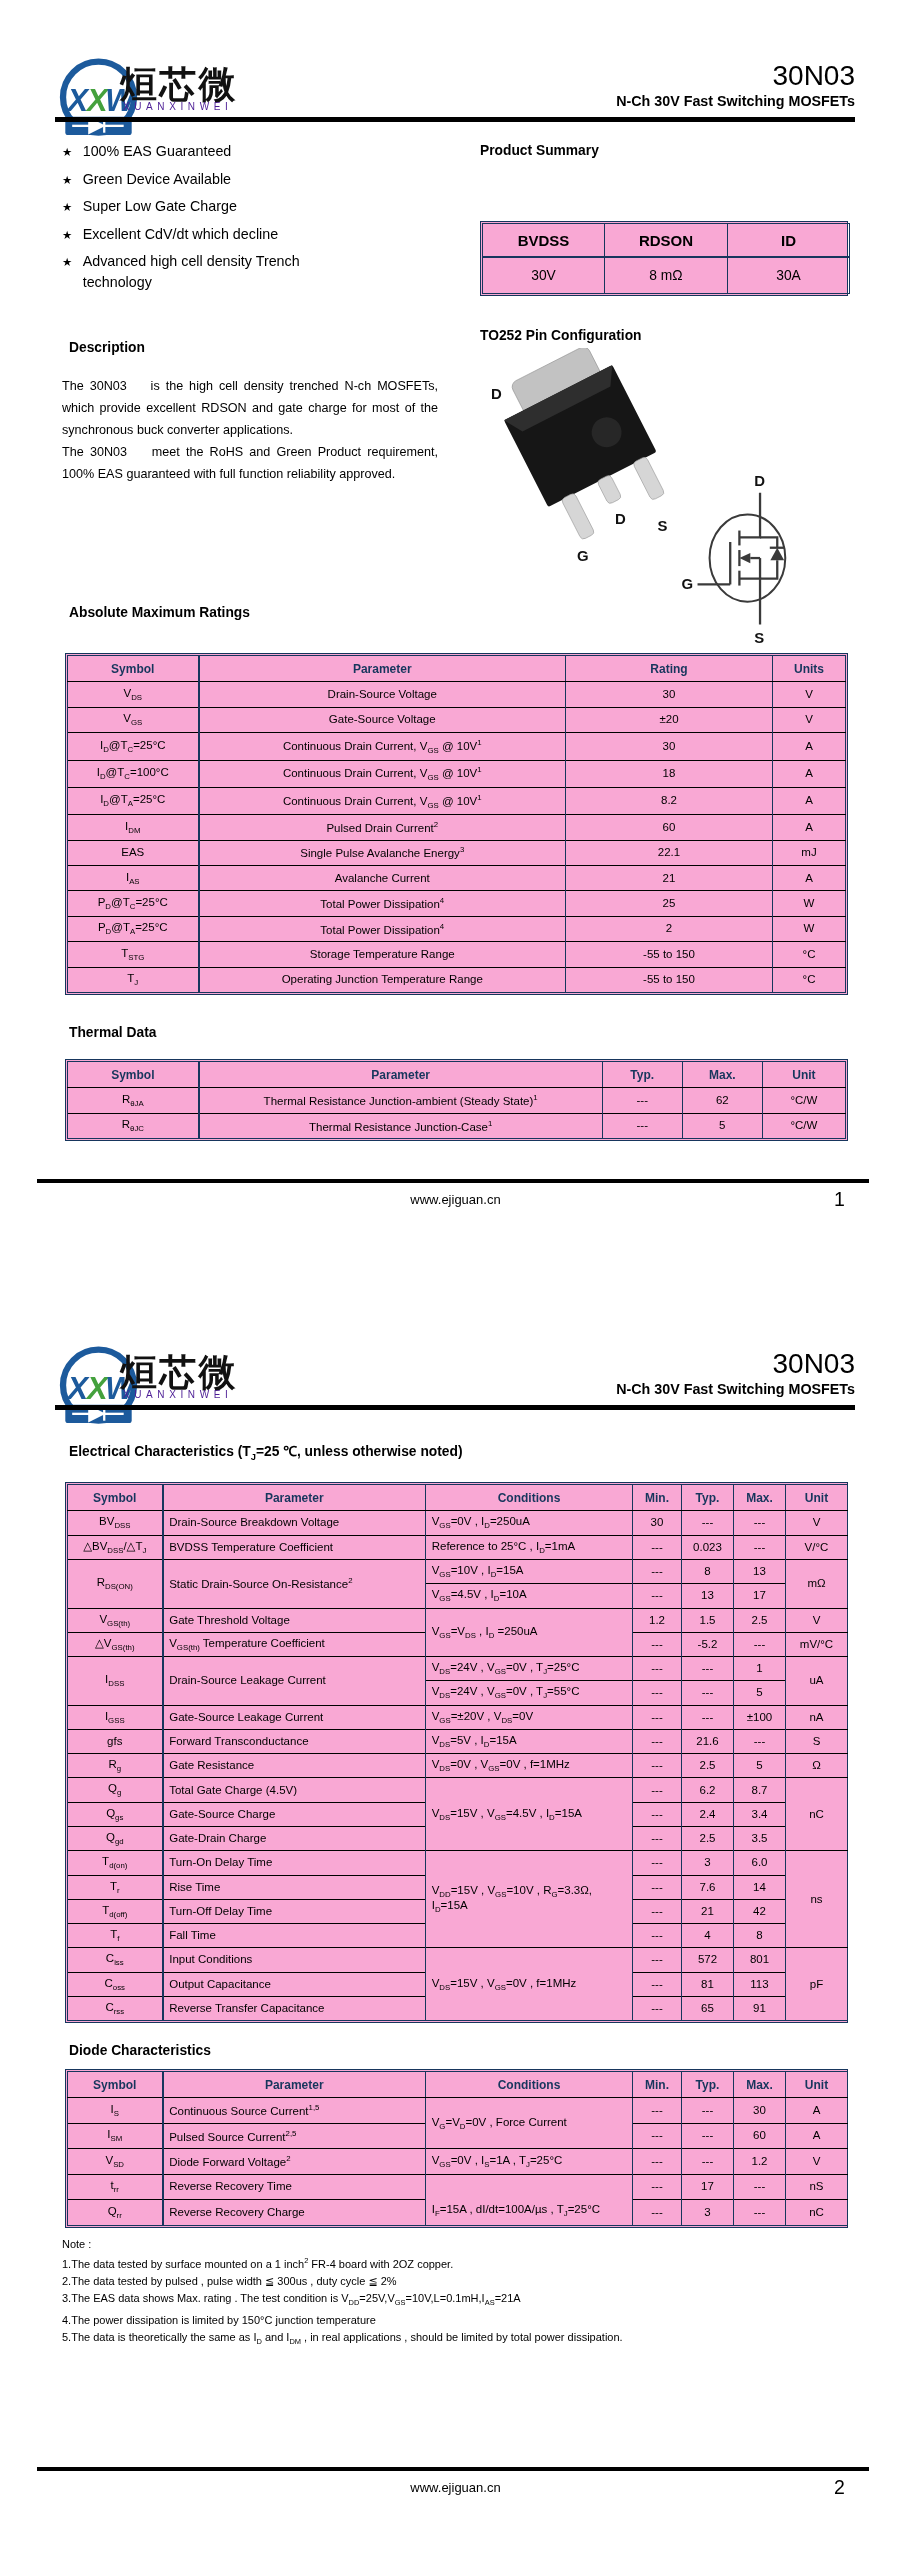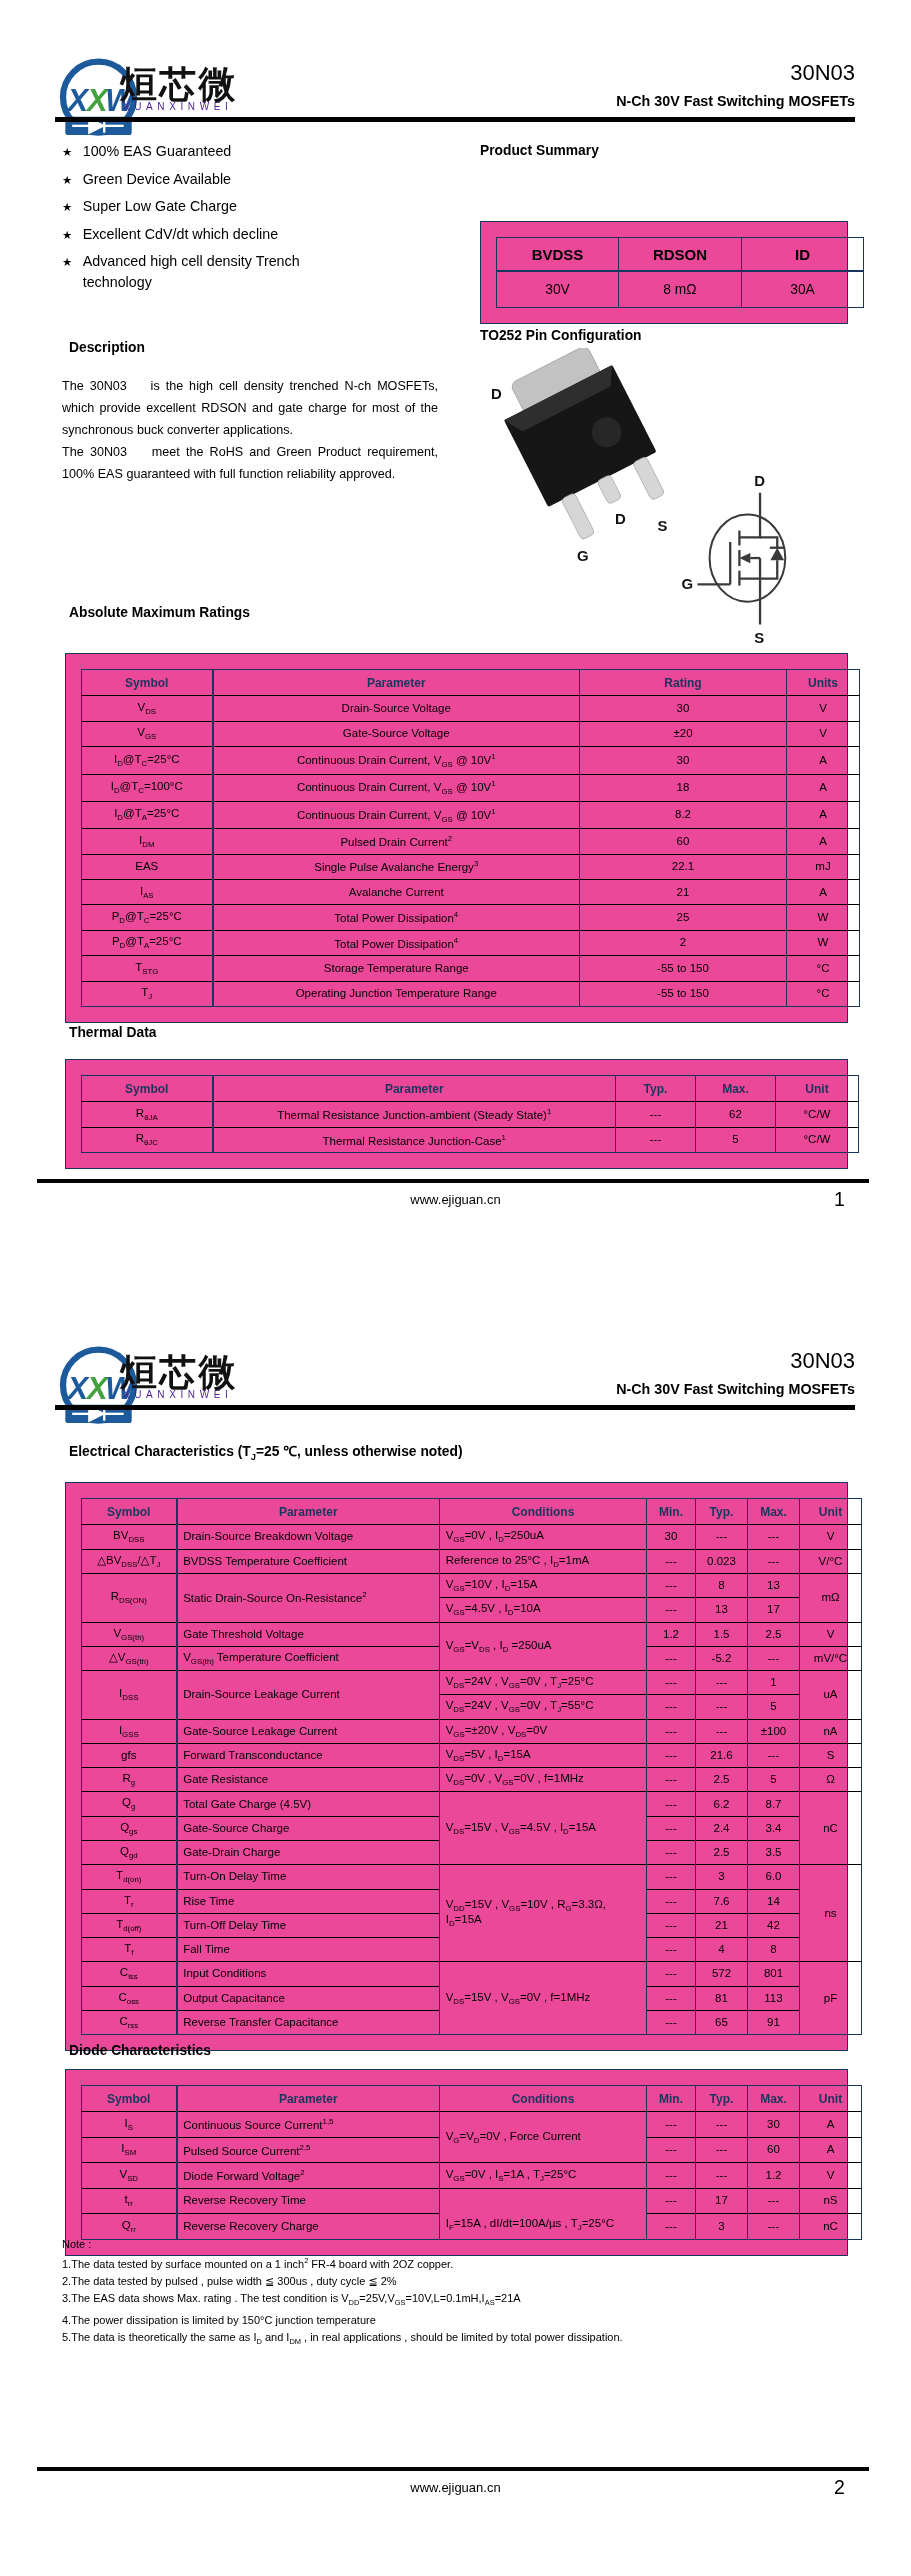--- a/index.html
+++ b/index.html
@@ -3,34 +3,34 @@
 <meta charset="utf-8">
 <style>
   html,body{margin:0;padding:0;background:#ffffff;}
   body{width:911px;font-family:"Liberation Sans",sans-serif;color:#000;}
   .page{position:relative;width:911px;height:1288px;background:#fff;overflow:hidden;}
 
   
   .logo-svg{position:absolute;left:55px;top:56px;}
   .brand-cn{position:absolute;left:120px;top:60px;font-size:37px;font-weight:700;letter-spacing:2.3px;color:#111;}
   .brand-en{position:absolute;left:123px;top:101px;font-size:10px;letter-spacing:4.6px;color:#4c1d95;}
-  .part-no{position:absolute;right:56px;top:60px;font-size:22px;text-align:right;color:#000;}
+  .part-no{position:absolute;right:56px;top:60px;font-size:28px;text-align:right;color:#000;}
   .doc-subtitle{position:absolute;right:56px;top:93px;font-size:14.3px;font-weight:700;text-align:right;color:#000;}
   .hdr-rule{position:absolute;left:55px;width:800px;top:117px;height:5.2px;background:#000;}
 
   
   .features{position:absolute;left:62px;top:141px;width:294px;list-style:none;margin:0;padding:0;}
   .features li{position:relative;padding-left:20.7px;font-size:14.3px;line-height:20.7px;margin-bottom:6.9px;color:#000;}
   .features .star{position:absolute;left:0;top:1.1px;font-size:11.5px;}
 
   
   .sec-title{position:absolute;font-size:13.8px;font-weight:700;color:#000;}
 
   
-  .twrap{position:absolute;border:1.1px solid #17365d;padding:15px;box-sizing:border-box;background:#ec4899;}
+  .twrap{position:absolute;border:1.1px solid #17365d;padding:1px;box-sizing:border-box;background:#f9a8d4;}
   .twrap table{border-collapse:collapse;width:100%;border:1.1px solid #17365d;table-layout:fixed;}
   .twrap th{color:#17365d;font-weight:700;font-size:12px;padding:5.7px 2.3px;border-left:1.1px solid #17365d;border-bottom:1.7px solid #000;text-align:center;}
   .twrap td{font-size:11.5px;line-height:1.15;padding:4.6px 3.4px;text-align:center;border-left:1.1px solid #17365d;border-top:1.7px solid #000;color:#000;}
   .twrap .c0{border-right:2.9px double #17365d;}
   .twrap .L{text-align:left;padding-left:5.7px;}
   .twrap .vb{vertical-align:bottom;padding-bottom:6.9px;}
   sub{font-size:68%;} sup{font-size:68%;}
 
   
   .ps th{color:#000;font-size:15px;padding:7.5px 2.3px;border-bottom:2.9px double #17365d;border-left:1.1px solid #17365d;}

